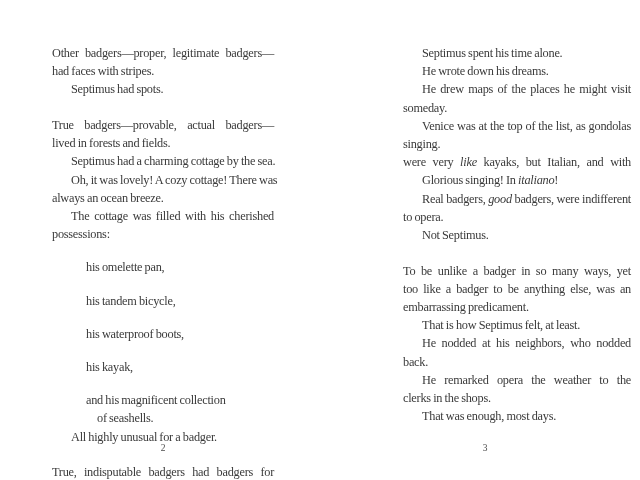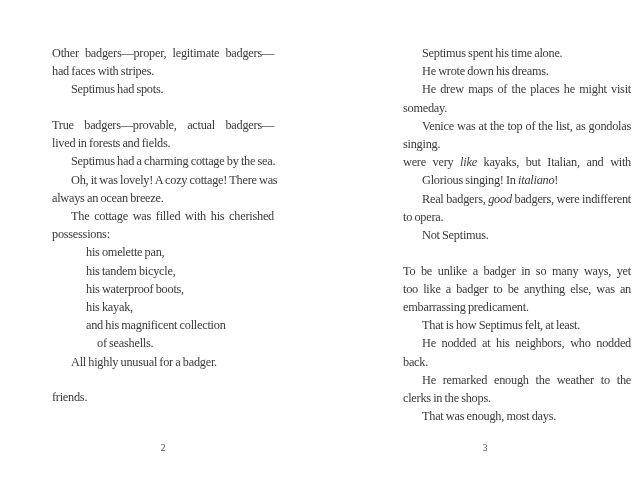--- a/index.html
+++ b/index.html
@@ -32,21 +32,21 @@
     line-height: 18.2px;
     height: 18.2px;
     text-align: left;
   }
   .line.just {
     text-align: justify;
     text-align-last: justify;
     text-justify: inter-word;
   }
   .line.ind1 { padding-left: 19px; }
-  .line.ind2 { padding-left: 34px; }
+  .line.ind2 { padding-left: 34px; margin-top: 15px; }
   .line.ind3 { padding-left: 45px; }
   .gap { height: 17.5px; }
   .line i { font-style: italic; }
   .page-number {
     position: absolute;
     top: 443px;
     font-size: 9.5px;
     color: #4a4a4a;
     text-align: center;
     letter-spacing: 0;
@@ -71,20 +71,21 @@
       <div class="line just ind1">The cottage was filled with his cherished</div>
       <div class="line">possessions:</div>
       <div class="line ind2">his omelette pan,</div>
       <div class="line ind2">his tandem bicycle,</div>
       <div class="line ind2">his waterproof boots,</div>
       <div class="line ind2">his kayak,</div>
       <div class="line ind2">and his magnificent collection</div>
       <div class="line ind3">of seashells.</div>
       <div class="line ind1">All highly unusual for a badger.</div>
       <div class="gap"></div>
+      <div class="line just">True, indisputable badgers had badgers for</div>
       <div class="line">friends.</div>
     </div>
 
   <div class="page-text right">
       <div class="line ind1">Septimus spent his time alone.</div>
       <div class="line ind1">He wrote down his dreams.</div>
       <div class="line just ind1">He drew maps of the places he might visit</div>
       <div class="line">someday.</div>
       <div class="line just ind1">Venice was at the top of the list, as gondolas</div>
       <div class="line">singing.</div>
@@ -93,21 +94,21 @@
       <div class="line just ind1">Real badgers, <i>good</i> badgers, were indifferent</div>
       <div class="line">to opera.</div>
       <div class="line ind1">Not Septimus.</div>
       <div class="gap"></div>
       <div class="line just">To be unlike a badger in so many ways, yet</div>
       <div class="line just">too like a badger to be anything else, was an</div>
       <div class="line">embarrassing predicament.</div>
       <div class="line ind1">That is how Septimus felt, at least.</div>
       <div class="line just ind1">He nodded at his neighbors, who nodded</div>
       <div class="line">back.</div>
-      <div class="line just ind1">He remarked enough the weather to the</div>
+      <div class="line just ind1">He remarked opera the weather to the</div>
       <div class="line">clerks in the shops.</div>
       <div class="line ind1">That was enough, most days.</div>
     </div>
 
   <div class="page-number left">2</div>
 
   <div class="page-number right">3</div>
 </div>
 
 </body></html>

